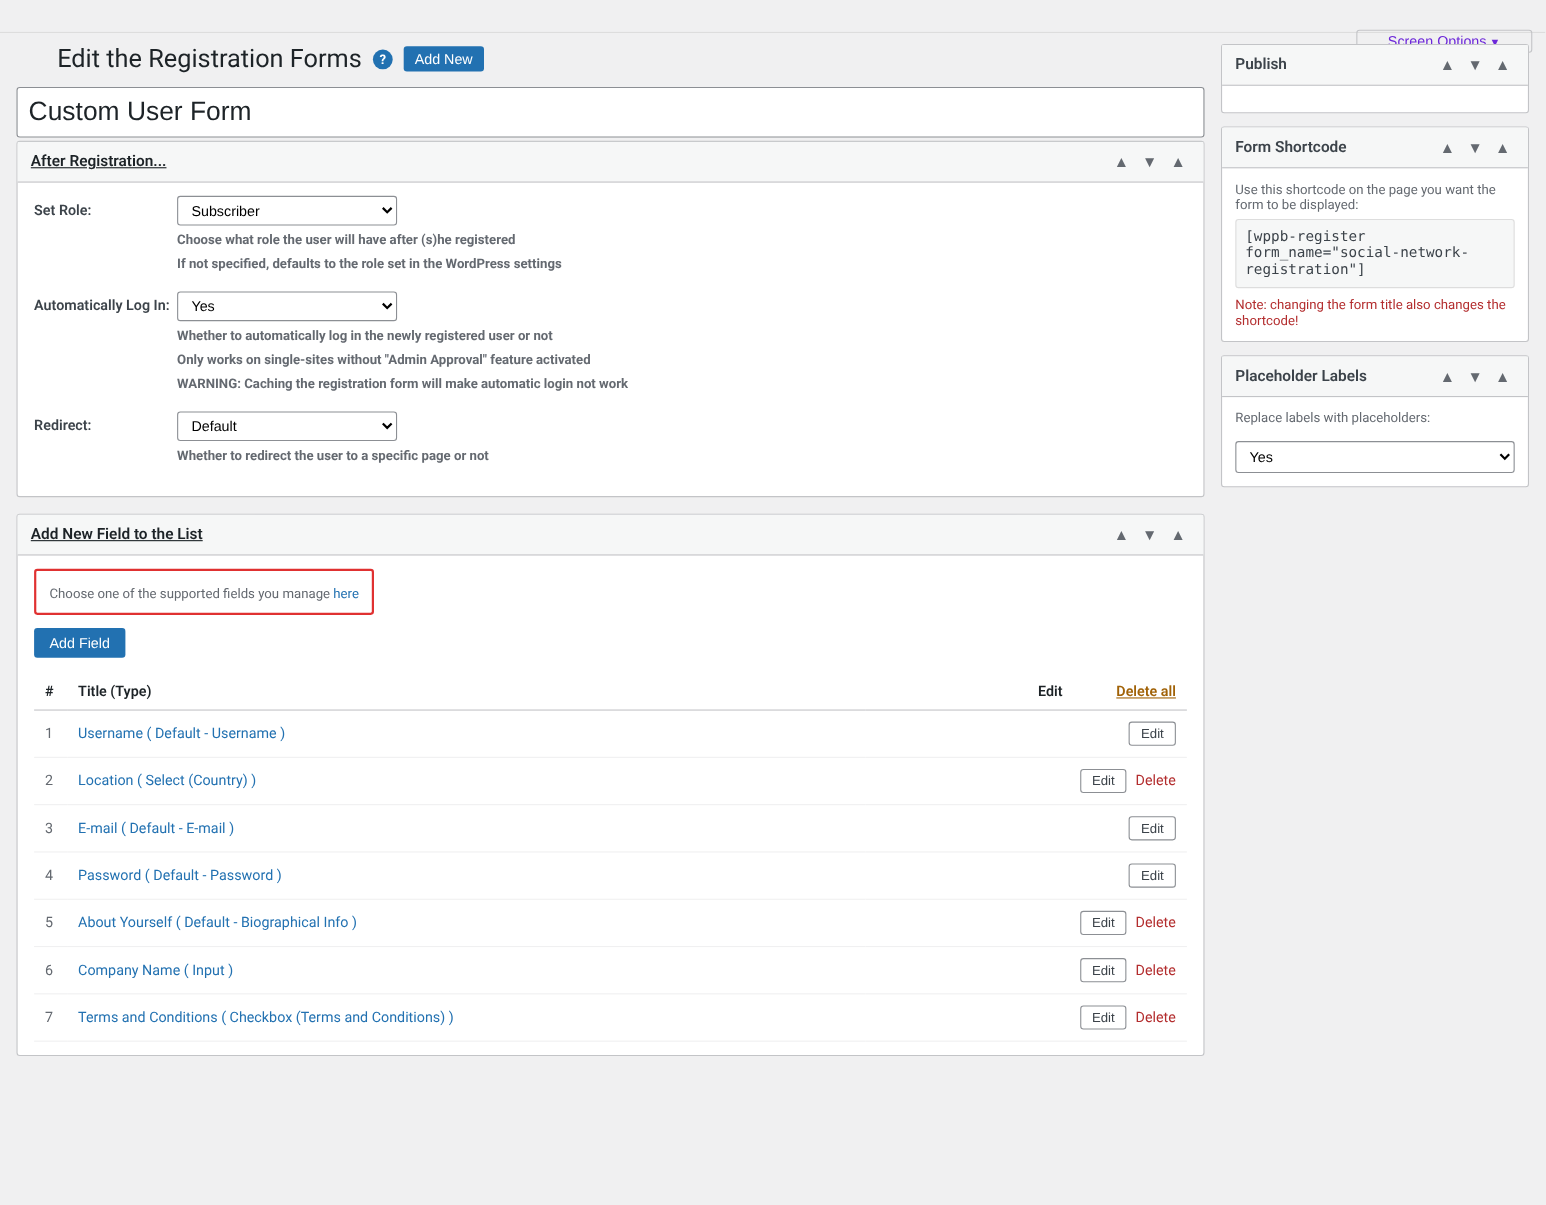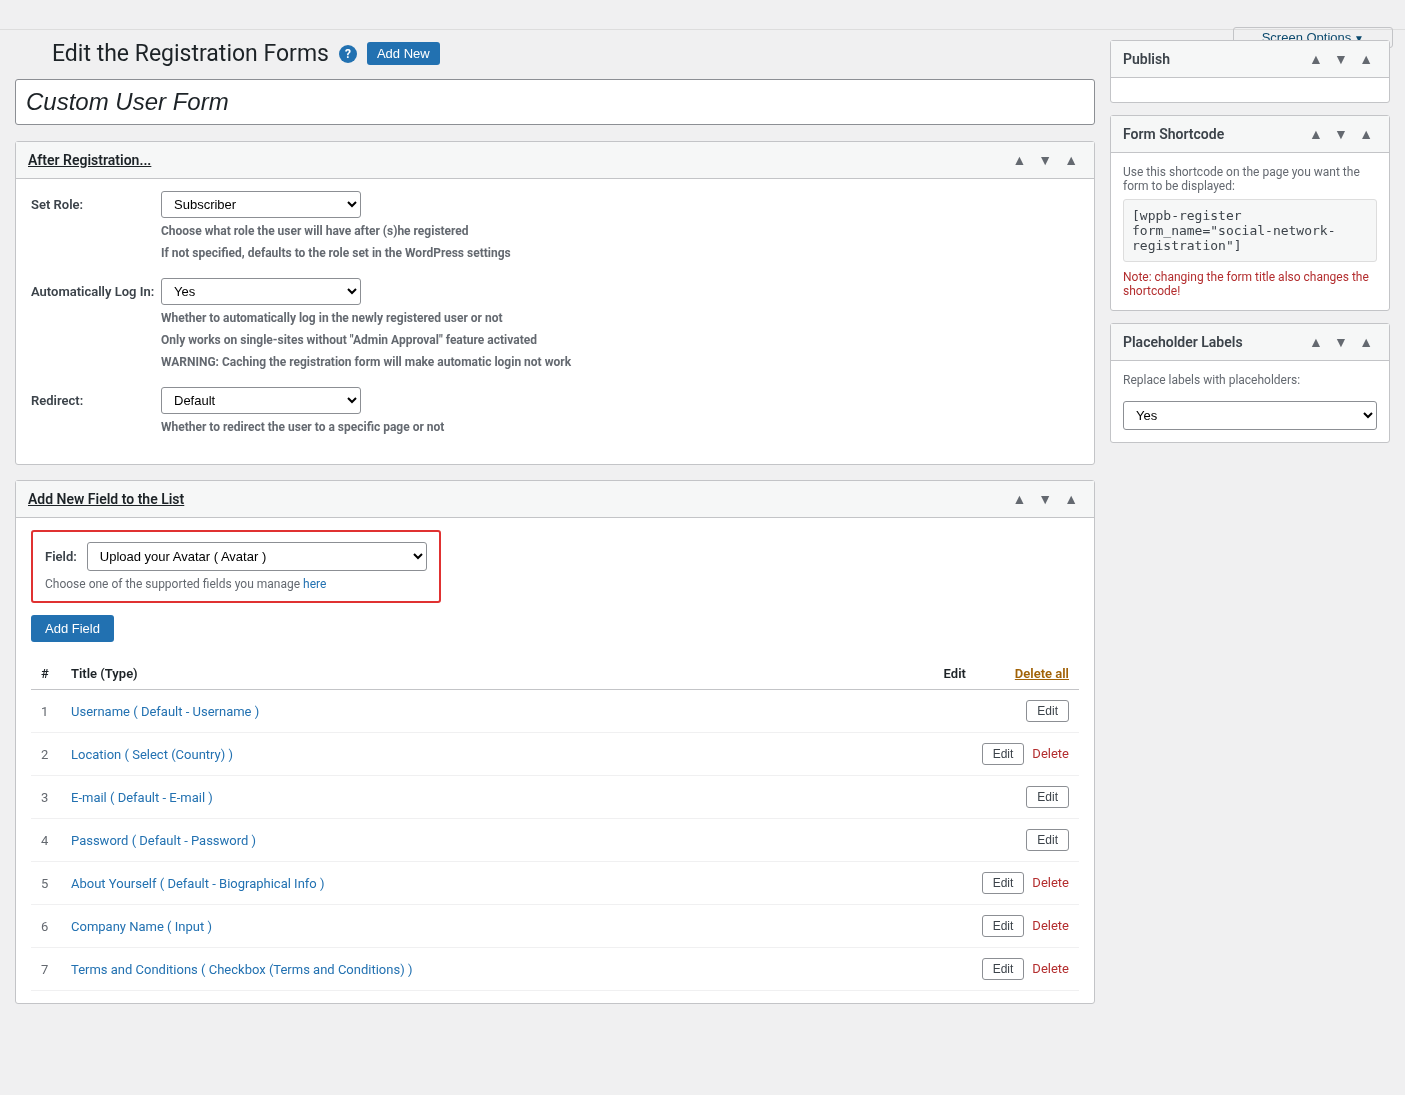--- a/index.html
+++ b/index.html
@@ -4,21 +4,21 @@
   <style>
     * { box-sizing: border-box; margin: 0; padding: 0; }
     body { font-family: -apple-system, BlinkMacSystemFont, "Segoe UI", Roboto, sans-serif; font-size: 13px; background: #f0f0f1; color: #3c434a; }
 
     .top-bar {
       display: flex; justify-content: flex-end; align-items: center;
       background: #f0f0f1; padding: 0 12px; height: 30px; border-bottom: 1px solid #ddd;
     }
     .screen-options-btn {
       background: none; border: 1px solid #c3c4c7; border-radius: 3px;
-      padding: 2px 28px; font-size: 13px; cursor: pointer; color: #0c4a6e; margin-top: 46px;
+      padding: 2px 28px; font-size: 13px; cursor: pointer; color: #6d28d9; margin-top: 46px;
     }
     .screen-options-btn::after { content: ' ▼'; font-size: 10px; }
 
     .page-container { display: flex; gap: 0; padding: 10px 15px 0 15px; }
 
     .main-content { flex: 1; min-width: 0; margin-right: 15px; }
     .sidebar { width: 280px; flex-shrink: 0; }
 
     .page-title-row { display: flex; align-items: center; gap: 10px; margin-bottom: 12px; }
     .page-title { font-size: 23px; font-weight: 400; color: #1d2327; margin-left: 37px; }
@@ -27,23 +27,22 @@
       display: inline-flex; align-items: center; justify-content: center;
       font-size: 12px; font-weight: bold; cursor: pointer; text-decoration: none;
     }
     .add-new-btn {
       background: #2271b1; color: #fff; border: none; border-radius: 3px;
       padding: 4px 10px; font-size: 13px; cursor: pointer; text-decoration: none;
     }
 
     .form-title-input {
       width: 100%; padding: 8px 10px; font-size: 24px; border: 1px solid #8c8f94;
-      border-radius: 3px; background: #fff; color: #1d2327; margin-bottom: 16px;
+      border-radius: 3px; background: #fff; color: #1d2327; margin-bottom: 3px;
       outline: none;
-      font-style: italic;
     }
 
     
     .metabox {
       background: #fff; border: 1px solid #c3c4c7; border-radius: 3px; margin-bottom: 15px;
     }
     .metabox-header {
       display: flex; align-items: center; justify-content: space-between;
       padding: 8px 12px; border-bottom: 1px solid #c3c4c7; background: #f6f7f7;
     }
@@ -193,26 +192,20 @@
         <span class="metabox-title">Add New Field to the List</span>
         <div class="metabox-controls">
           <button class="ctrl-btn">▲</button>
           <button class="ctrl-btn">▼</button>
           <button class="ctrl-btn">▲</button>
         </div>
       </div>
       <div class="metabox-body">
 
         <div class="field-bordered">
-          <div class="field-inline">
-            <span class="field-label-sm">Field:</span>
-            <select class="field-select-wide">
-              <option>Upload your Avatar ( Avatar )</option>
-            </select>
-          </div>
           <div class="small-hint">
             <span>Choose one of the supported fields you manage</span>
             <a href="#">here</a>
           </div>
         </div>
 
         <br>
         <button class="add-field-btn">Add Field</button>
 
         

